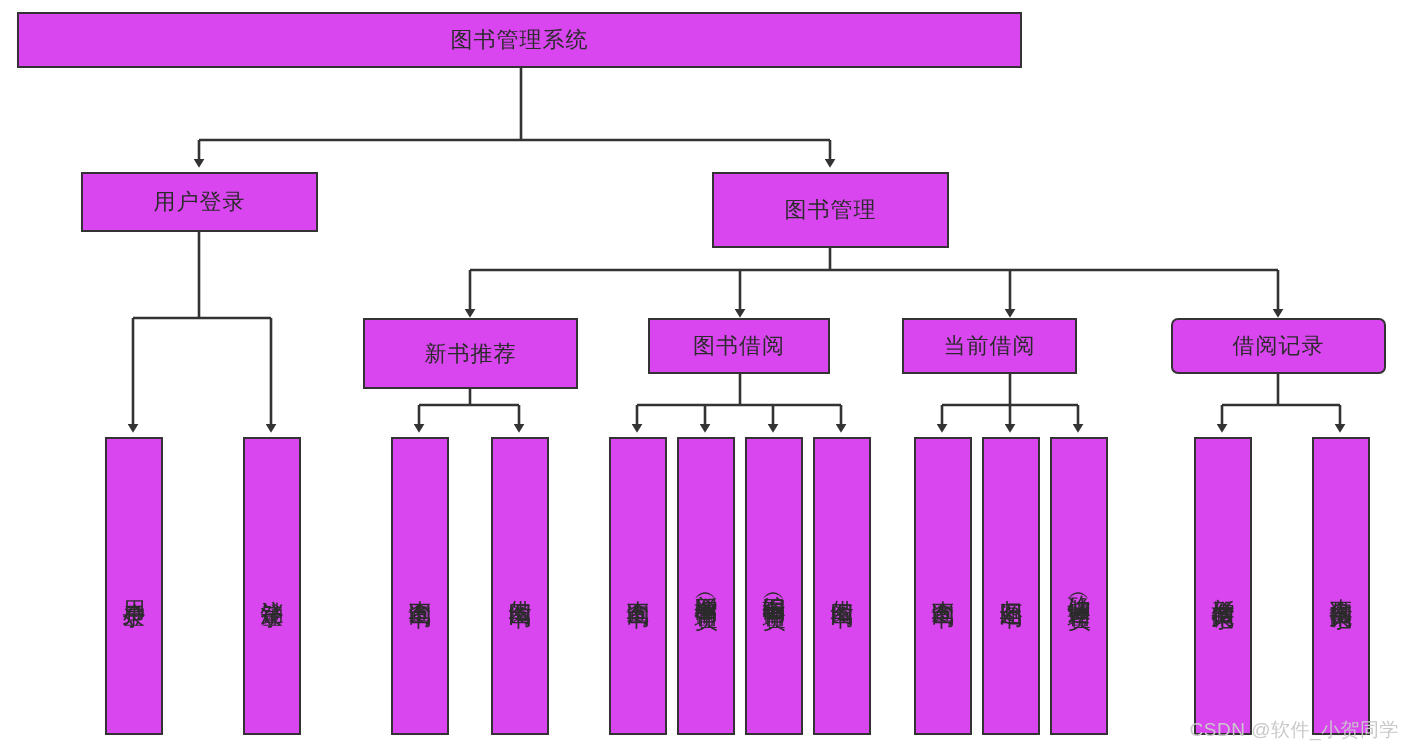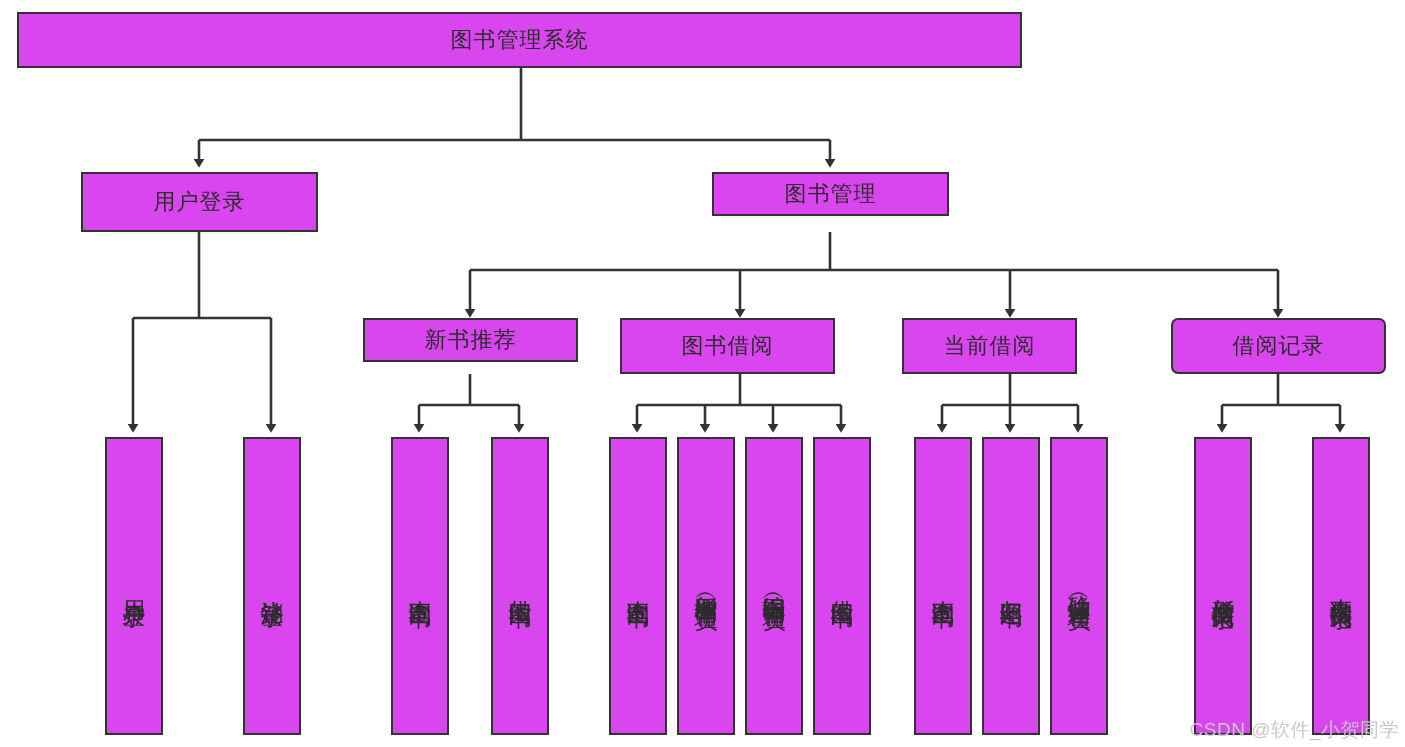--- a/index.html
+++ b/index.html
@@ -118,28 +118,28 @@
     </g>
   </svg>
 
   <div class="node horiz" style="left:17px; top:12px; width:1005px; height:56px;">
     <span>图书管理系统</span>
   </div>
 
   <div class="node horiz" style="left:81px; top:172px; width:237px; height:60px;">
     <span>用户登录</span>
   </div>
-  <div class="node horiz" style="left:712px; top:172px; width:237px; height:44px;">
+  <div class="node horiz" style="left:712px; top:172px; width:237px; height:76px;">
     <span>图书管理</span>
   </div>
 
-  <div class="node horiz" style="left:363px; top:318px; width:215px; height:44px;">
+  <div class="node horiz" style="left:363px; top:318px; width:215px; height:71px;">
     <span>新书推荐</span>
   </div>
-  <div class="node horiz" style="left:620px; top:318px; width:215px; height:56px;">
+  <div class="node horiz" style="left:648px; top:318px; width:182px; height:56px;">
     <span>图书借阅</span>
   </div>
   <div class="node horiz" style="left:902px; top:318px; width:175px; height:56px;">
     <span>当前借阅</span>
   </div>
   <div class="node horiz" style="left:1171px; top:318px; width:215px; height:56px;border-radius:7px;">
     <span>借阅记录</span>
   </div>
 
   <div class="node vert" style="left:105px; top:437px; width:58px; height:298px;">

